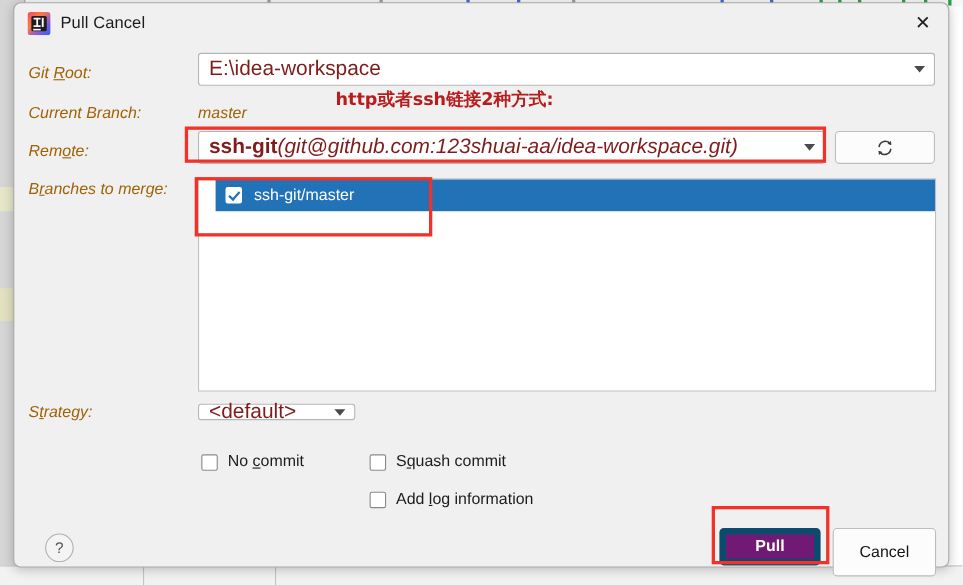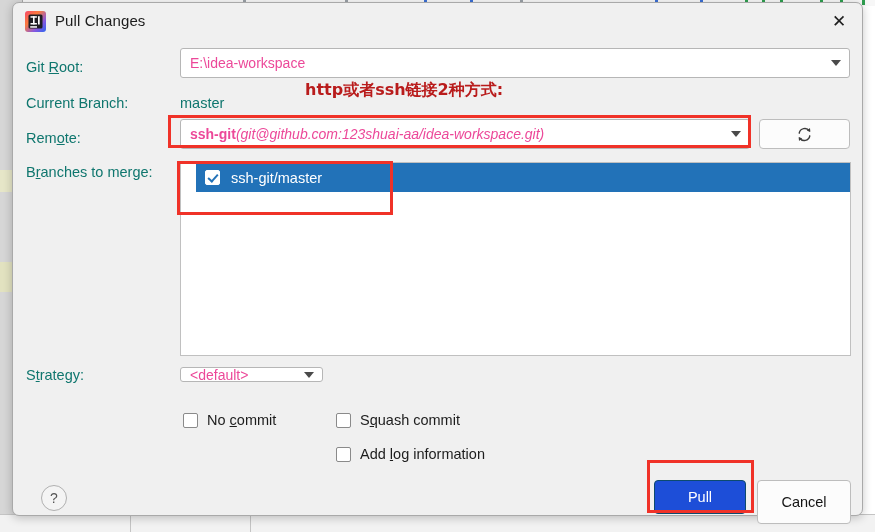--- a/index.html
+++ b/index.html
@@ -115,41 +115,42 @@
     cursor: pointer;
     font-size: 17px;
     color: #202020;
     font-family: "DejaVu Sans", sans-serif;
   }
 
   
   .lbl {
     position: absolute;
     font-size: 14.5px;
-    color: #0f766e;
+    color: #a16207;
     white-space: nowrap;
+    font-style: italic;
   }
   .mn { text-decoration: underline; }
 
   
   .combo {
     position: absolute;
     background: #ffffff;
     border: 1px solid #b6b6b6;
     border-radius: 3px;
     box-sizing: border-box;
     display: flex;
     align-items: center;
     cursor: pointer;
   }
   .combo .combo-text {
     flex: 1;
     padding-left: 9px;
-    font-size: 14px;
-    color: #ec4899;
+    font-size: 19px;
+    color: #7f1d1d;
     white-space: nowrap;
     overflow: hidden;
   }
   .combo .arrow {
     width: 26px;
     display: flex;
     align-items: center;
     justify-content: center;
   }
   .arrow-glyph {
@@ -256,24 +257,24 @@
     position: absolute;
     border-radius: 4px;
     box-sizing: border-box;
     display: flex;
     align-items: center;
     justify-content: center;
     font-size: 14.5px;
     cursor: pointer;
   }
   .btn-primary {
-    background: #1d4ed8;
-    border: 1px solid #0c4a6e;
+    background: #701a75;
+    border: 6px solid #0c4a6e;
     color: #ffffff;
-    font-weight: normal;
+    font-weight: bold;
   }
   .btn-default {
     background: #fcfcfc;
     border: 1px solid #bdbdbd;
     color: #141414;
   }
 
   
   .ann-box {
     position: absolute;
@@ -332,21 +333,21 @@
         </defs>
         <rect x="0" y="0" width="21" height="21" rx="3" fill="url(#ijg)"></rect>
         <rect x="3.5" y="3.5" width="14" height="14" rx="1.5" fill="#1d1d22"></rect>
         <rect x="5.5" y="5.2" width="6.4" height="1.5" fill="#ffffff"></rect>
         <rect x="8.0" y="5.2" width="1.6" height="8.2" fill="#ffffff"></rect>
         <rect x="5.5" y="12.0" width="6.4" height="1.5" fill="#ffffff"></rect>
         <rect x="13.0" y="5.2" width="1.7" height="8.3" fill="#ffffff"></rect>
         <rect x="5.2" y="15.2" width="6.8" height="1.5" fill="#ffffff"></rect>
       </svg>
     </div>
-    <div class="title-text">Pull Changes</div>
+    <div class="title-text">Pull Cancel</div>
     <div class="close-btn">
       <span>✕</span>
     </div>
   </div>
 
   <div class="lbl" style="left:13px; top:56px;"><span>Git </span><span class="mn">R</span><span>oot:</span></div>
 
   <div class="combo" id="git-root-combo" style="left:167px; top:45px; width:670px; height:30px;">
     <div class="combo-text">E:\idea-workspace</div>
     <div class="arrow">

